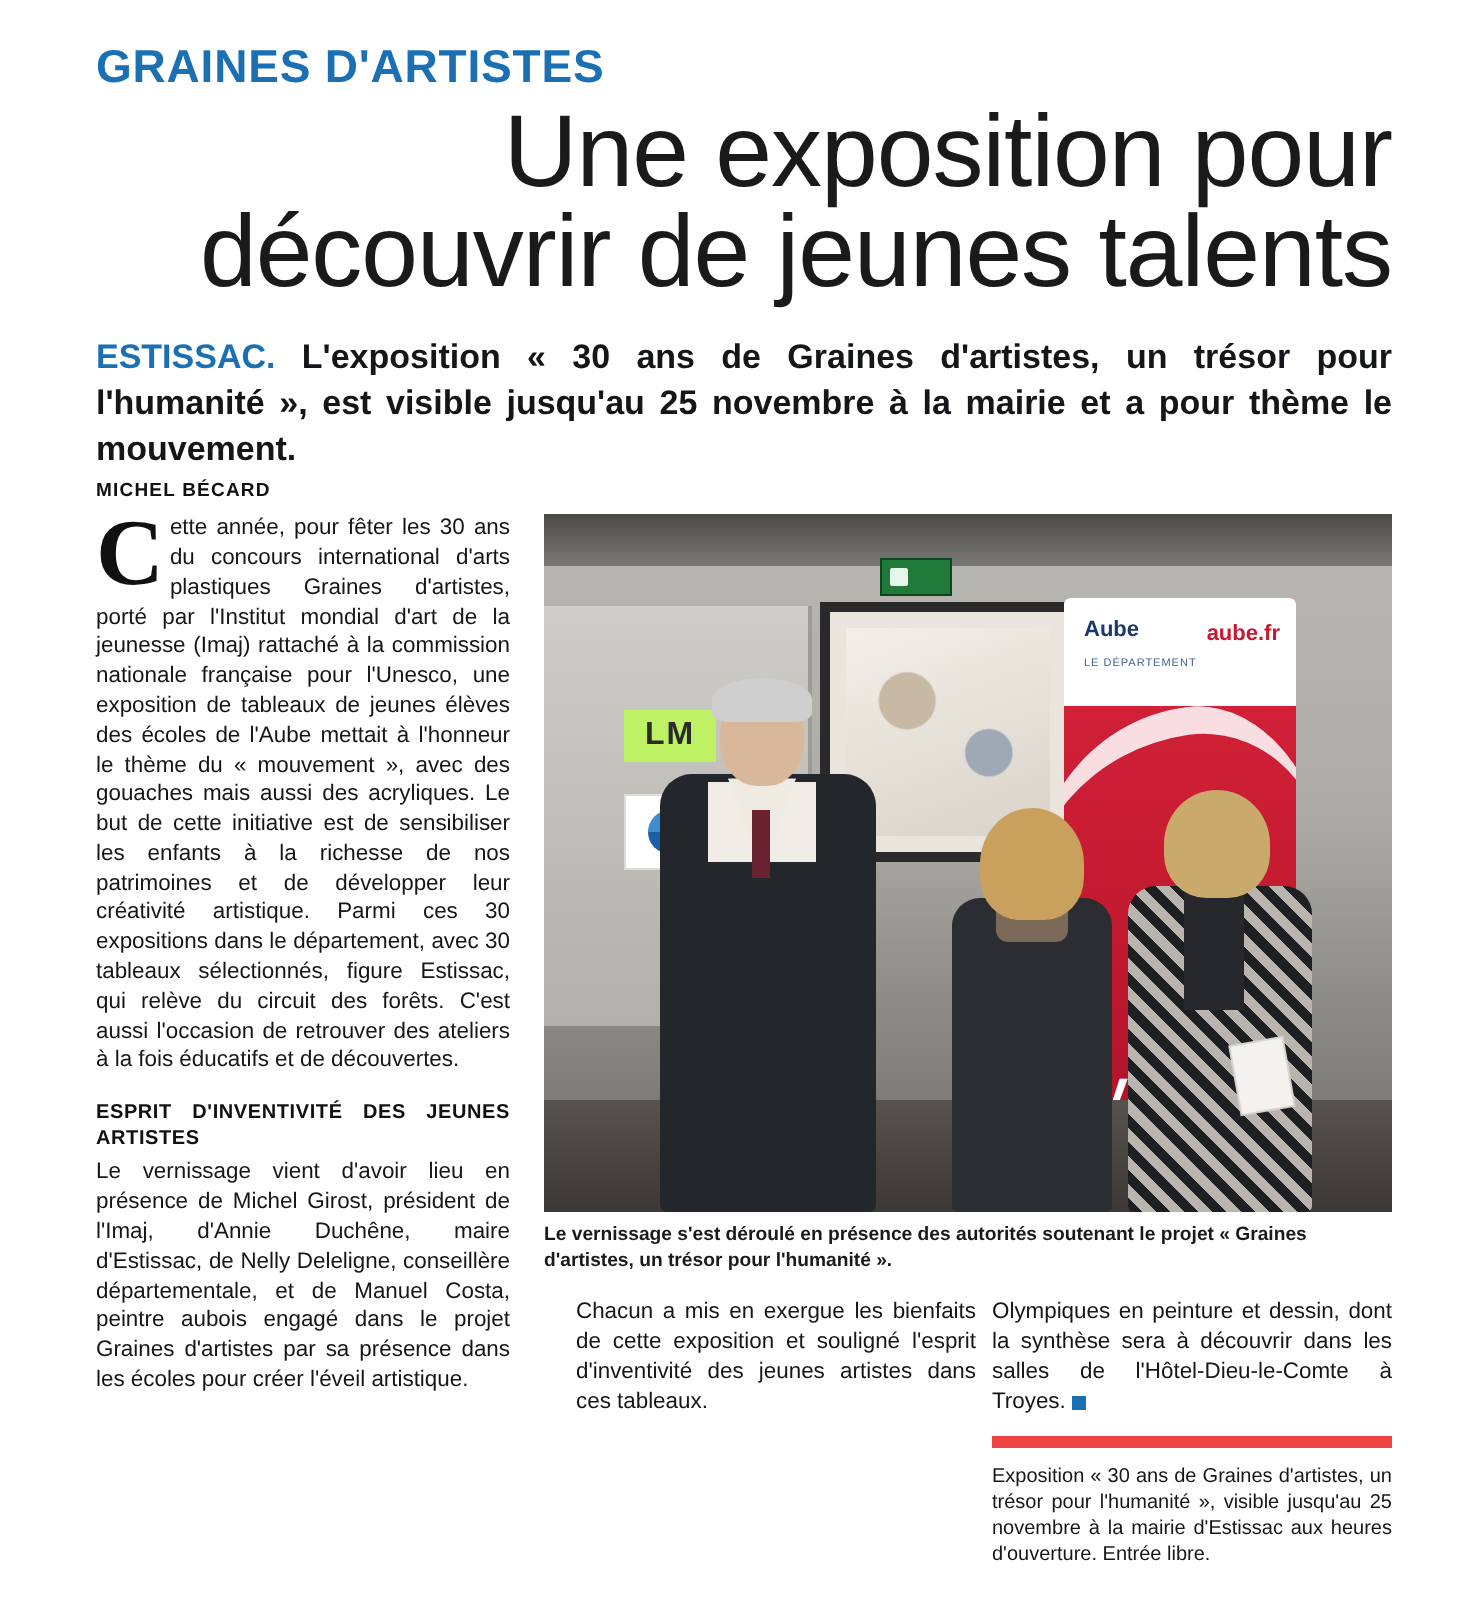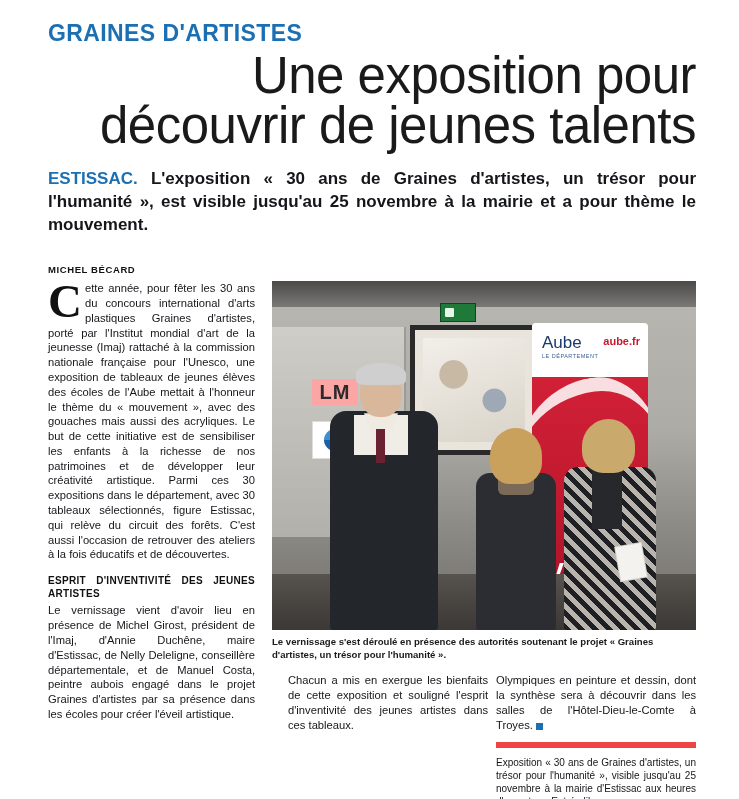--- a/index.html
+++ b/index.html
@@ -63,21 +63,21 @@
     color: #15161a;
     text-align: justify;
   }
   .standfirst .place {
     color: #1b6fb3;
     font-weight: bold;
   }
 
   
   .byline {
-    margin-top: 28px;
+    margin-top: 4px;
     font-size: 9.5px;
     font-weight: bold;
     letter-spacing: 0.6px;
     color: #111;
     text-transform: uppercase;
   }
 
   
   .body-wrap {
     position: relative;
@@ -205,23 +205,23 @@
       radial-gradient(circle at 70% 60%, #9fa9b5 0 12%, transparent 13%),
       linear-gradient(160deg,#f2efe9,#d9d3c8);
   }
   .ph-panel-left {
     position:absolute; left:0px; top:46px; width:132px; height:210px;
     background: linear-gradient(180deg,#cfcdc8,#b2b0ab);
     border-right:2px solid #9d9b96;
   }
   .ph-lm {
     position:absolute; left:40px; top:98px; width:46px; height:26px;
-    background:#fca5a5;
+    background:#bef264;
     font-family:"Liberation Sans",sans-serif;
-    color:#2b2b2b; font-size:20px; font-weight:bold;
+    color:#2b2b2b; font-size:16px; font-weight:bold;
     letter-spacing:1px; text-align:center; line-height:26px;
   }
   .ph-logo-sq {
     position:absolute; left:40px; top:140px; width:44px; height:36px;
     background:#ffffff; border:1px solid #dcdcdc;
   }
   .ph-logo-sq::after{
     content:""; position:absolute; left:11px; top:7px; width:22px; height:22px;
     background:
       conic-gradient(from 0deg,#1b5fa8 0 25%, #3e8ed0 25% 50%, #1b5fa8 50% 75%, #3e8ed0 75%);
@@ -232,21 +232,21 @@
     background: linear-gradient(180deg,#d8233a 0%, #c21a30 55%, #a31126 100%);
     border-radius:3px 3px 0 0;
     overflow:hidden;
   }
   .ph-banner-top {
     position:absolute; left:0; top:0; width:100%; height:54px;
     background:#ffffff;
   }
   .ph-aube {
     position:absolute; left:10px; top:10px;
-    color:#1b3a6b; font-size:17px; font-weight:normal;
+    color:#1b3a6b; font-size:11px; font-weight:bold;
     font-family:"Liberation Sans",sans-serif;
   }
   .ph-aubefr {
     position:absolute; right:8px; top:12px;
     color:#c81a2e; font-size:11px; font-weight:bold;
   }
   .ph-dept {
     position:absolute; left:10px; top:30px;
     color:#3a5f92; font-size:5.5px; letter-spacing:0.5px;
   }

